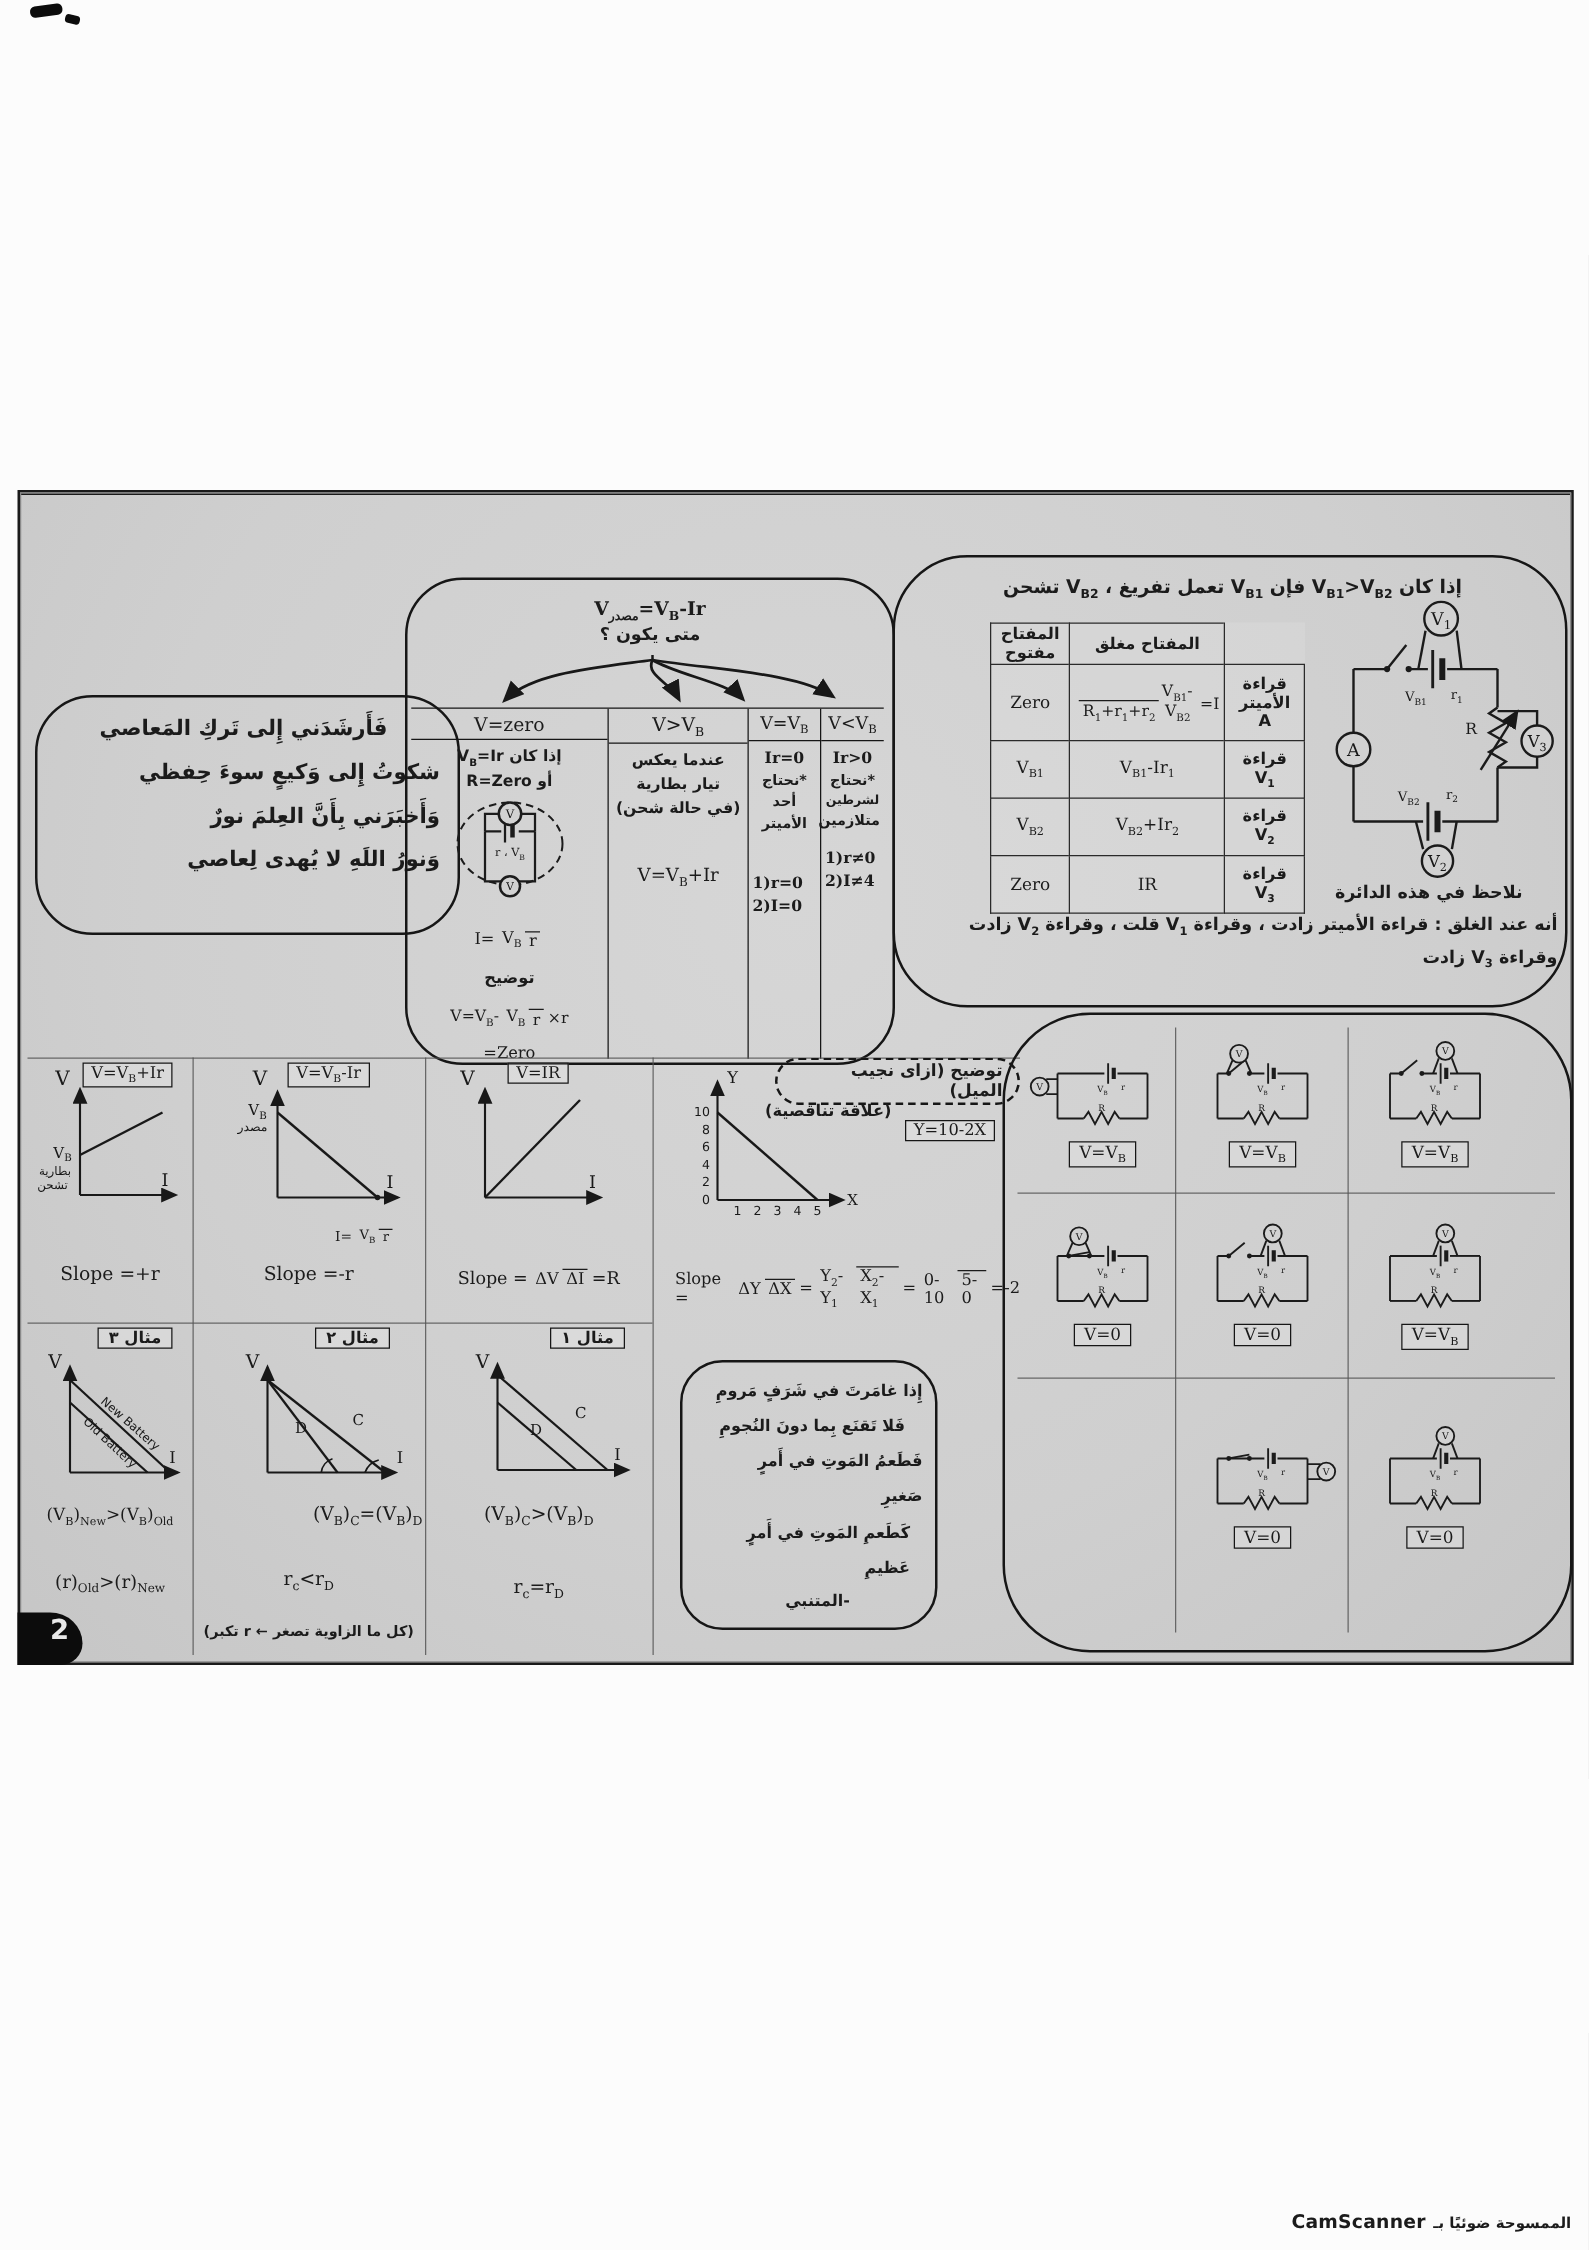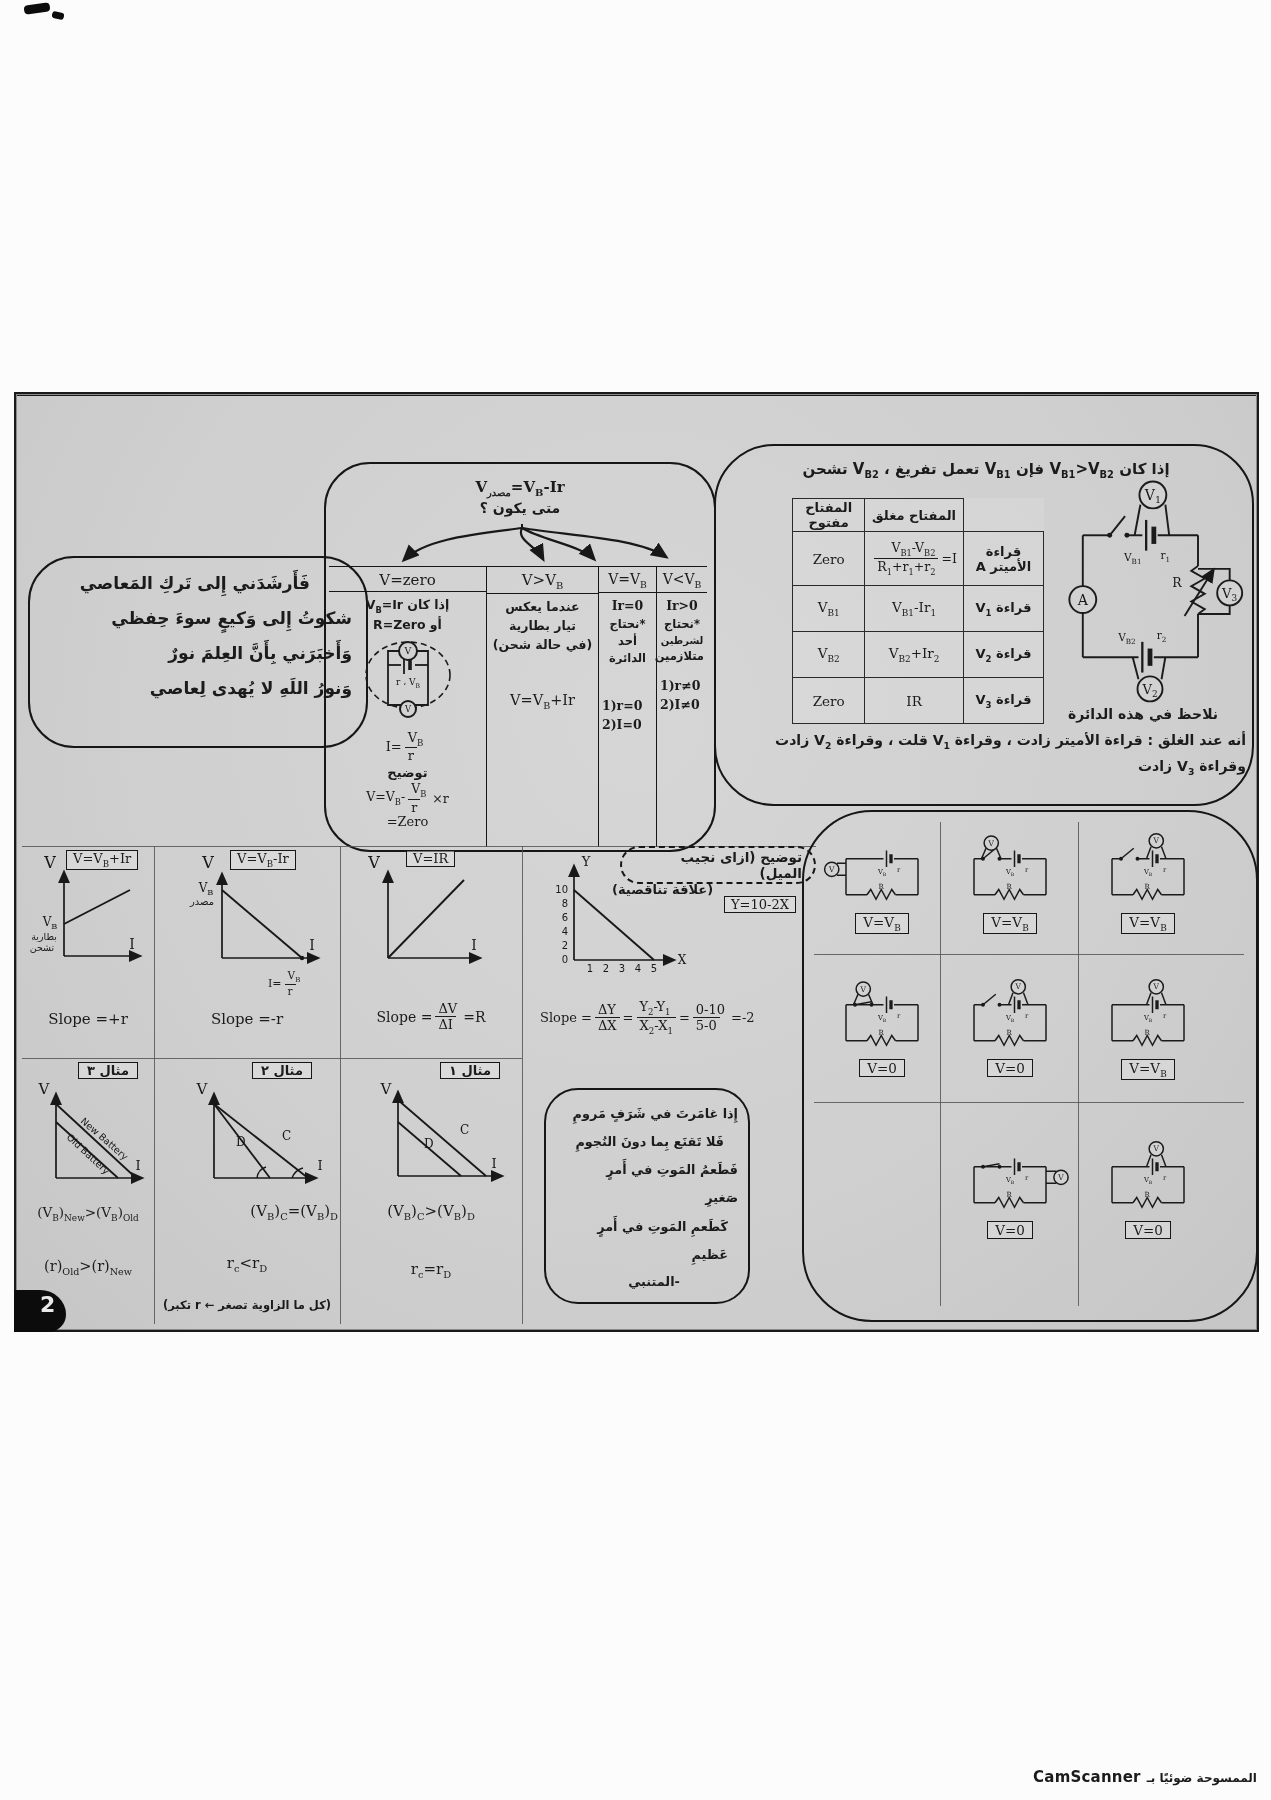--- a/index.html
+++ b/index.html
@@ -11,22 +11,22 @@
   
   .frame{left:14px;top:392px;width:1241px;height:936px;border:2.5px solid #1a1a1a;
          box-shadow:inset 0 0 0 1px #8a8a8a, inset 0 4px 0 -2px #1a1a1a;
          background:radial-gradient(circle at 50% 35%, #d6d6d6 0%, #cfcfcf 60%, #c6c6c6 100%);}
   .cloud{position:absolute;border:2.4px solid #161616;border-radius:46px;}
   .bubble-dashed{border:2.6px dashed #161616;border-radius:20px;padding:1px 12px;font-weight:bold;}
   .eqbox{border:1.8px solid #161616;padding:0 6px;background:rgba(228,228,228,.45);
          font-family:"DejaVu Serif","Liberation Serif",serif;}
   .exbox{border:1.8px solid #161616;padding:0 8px;font-weight:bold;font-size:13px;background:rgba(228,228,228,.5);}
   sub{font-size:.66em;}
-  .frac{display:inline-flex;flex-direction:column;align-items:flex-start;vertical-align:middle;
-        line-height:1.05;margin:0 3px;font-family:"DejaVu Serif","Liberation Serif",serif;}
+  .frac{display:inline-flex;align-items:flex-end;vertical-align:middle;
+        line-height:1.05;margin:13px 3px;font-family:"DejaVu Serif","Liberation Serif",serif;}
   .frac .den{border-top:1.5px solid #1b1b1b;padding:1px 3px 0 3px;}
   .frac .num{padding:0 3px;}
   .hline{position:absolute;height:1.4px;background:#555;opacity:.85;}
   .vline{position:absolute;width:1.4px;background:#555;opacity:.85;}
   
   .pline{font-weight:bold;line-height:2.05;}
   
   .wt-table{display:flex;border-top:1.8px solid #161616;}
   .wt-col{border-right:1.6px solid #161616;box-sizing:border-box;padding:2px 3px;text-align:center;}
   .wt-col:last-child{border-right:none;}
@@ -127,33 +127,33 @@
           <div class="wt-line ar">عندما يعكس</div>
           <div class="wt-line ar">تيار بطارية</div>
           <div class="wt-line ar">(في حالة شحن)</div>
           <div class="serif" style="font-size:14.5px;margin-top:38px">V=V<sub>B</sub>+Ir</div>
         </div>
 
         <div class="wt-col" style="width:58px">
           <div class="wt-h serif" style="font-size:14px">V=V<sub>B</sub></div>
           <div class="wt-line serif">Ir=0</div>
           <div class="wt-line ar" style="font-size:11.5px">*نحتاج أحد</div>
-          <div class="wt-line ar" style="font-size:11.5px">الدائرة</div>
+          <div class="wt-line ar" style="font-size:11.5px">الأميتر</div>
           <div class="wt-line serif" style="margin-top:30px;text-align:left">1)r=0</div>
           <div class="wt-line serif" style="text-align:left">2)I=0</div>
         </div>
 
         <div class="wt-col" style="width:50px">
           <div class="wt-h serif" style="font-size:14px">V&lt;V<sub>B</sub></div>
           <div class="wt-line serif">Ir&gt;0</div>
           <div class="wt-line ar" style="font-size:11.5px">*نحتاج</div>
           <div class="wt-line ar" style="font-size:10px">لشرطين</div>
           <div class="wt-line ar" style="font-size:11.5px">متلازمين</div>
           <div class="wt-line serif" style="margin-top:12px;text-align:left">1)r≠0</div>
-          <div class="wt-line serif" style="text-align:left">2)I≠0</div>
+          <div class="wt-line serif" style="text-align:left">2)I≠4</div>
         </div>
       </div>
     </div>
 
     <div class="cloud" style="left:698px;top:50px;width:536px;height:358px;border-radius:60px;"></div>
     <div class="abs ar" style="left:710px;top:66px;width:520px;text-align:center;font-size:15px;font-weight:bold">إذا كان V<sub>B1</sub>&gt;V<sub>B2</sub> فإن V<sub>B1</sub> تعمل تفريغ ، V<sub>B2</sub> تشحن</div>
     <table class="tb2 abs" style="left:776px;top:104px;width:252px">
       <tbody>
           <tr>
         <th style="width:88px;border-top:none;border-right:none;background:transparent"></th>

